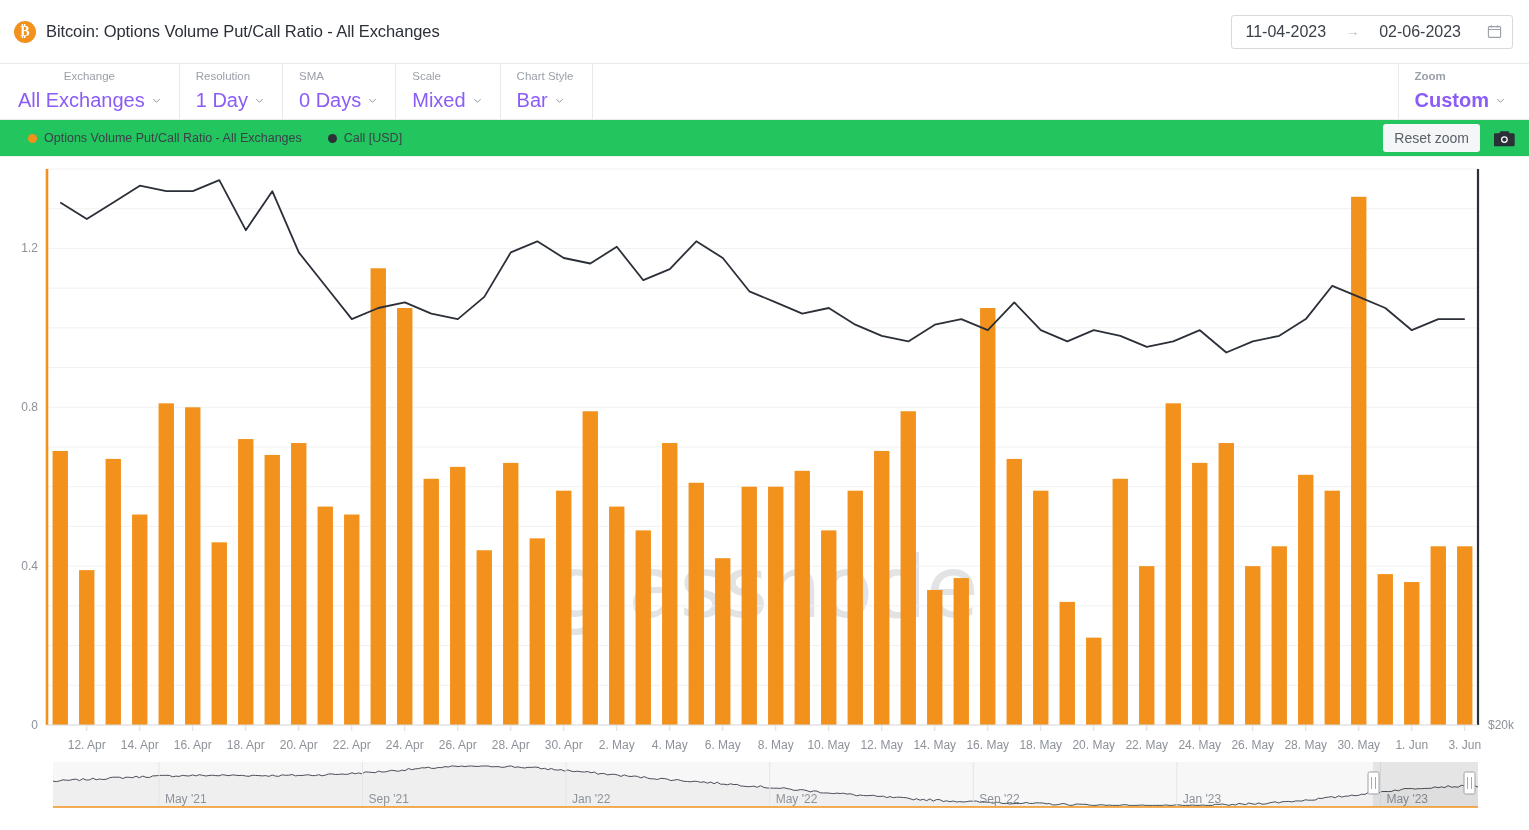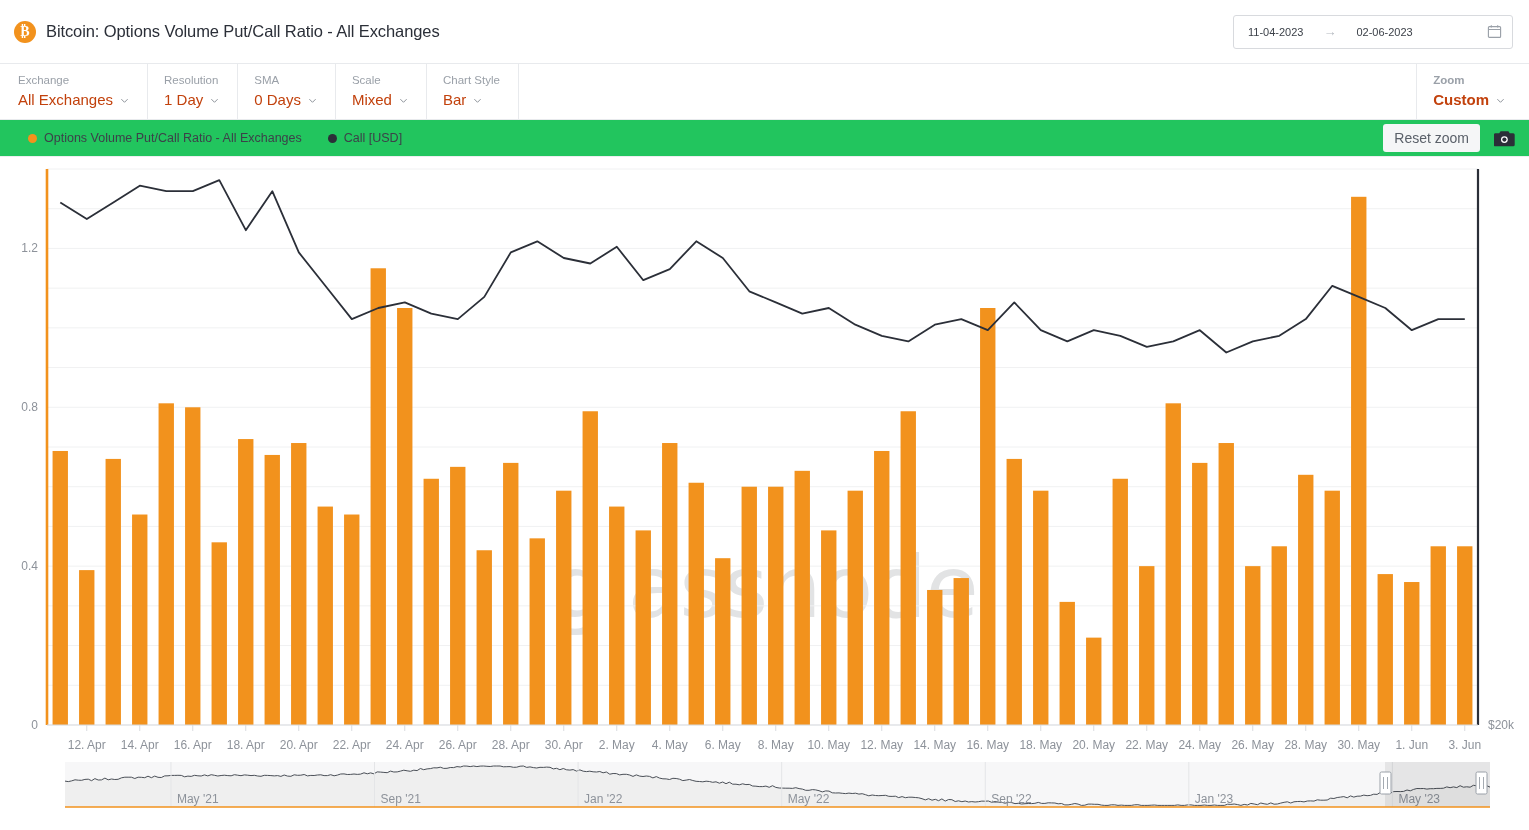--- a/index.html
+++ b/index.html
@@ -36,44 +36,44 @@
     font-size: 16.5px; font-weight: 400; color: #2b2f38;
     letter-spacing: -0.1px; white-space: nowrap;
   }
   .spacer { flex: 1 1 auto; }
   .daterange {
     display: flex; align-items: center;
     border: 1px solid #d8dade; border-radius: 3px;
     height: 34px; padding: 0 10px 0 14px; gap: 12px;
     background: #fff; min-width: 280px;
   }
-  .daterange .dval { font-size: 11px; color: #3c4149; }
+  .daterange .dval { font-size: 16px; color: #3c4149; }
   .daterange .arrow { color: #b5b9c0; font-size: 13px; padding: 0 8px; }
   .cal-icon { margin-left: auto; padding-left: 14px; display:flex; align-items:center; }
 
   
   .toolbar {
     height: 56px; flex: 0 0 56px;
     display: flex; align-items: stretch;
     border-bottom: 1px solid #e8eaed;
     background: #fff;
   }
   .tool {
     display: flex; flex-direction: column; justify-content: center;
     padding: 0 18px 0 16px;
     border-right: 1px solid #e8eaed;
     min-width: 78px;
   }
   .tool .lbl { font-size: 11.5px; color: #9aa0a8; line-height: 1.5; }
   .tool .val {
-    font-size: 15px; color: #c2410c;
+    font-size: 20px; color: #8b5cf6;
     display: flex; align-items: center; gap: 7px; line-height: 1.45;
     white-space: nowrap;
   }
-  .tool.first { padding-left: 18px; }
+  .tool.first { padding-left: 18px; text-align: center; }
   .tool-fill { flex: 1 1 auto; border-right: 1px solid #e8eaed; }
   .tool.zoom-tool { border-right: none; padding-right: 24px; min-width: 96px; font-weight: bold; }
   .caret { width: 9px; height: 9px; display:inline-block; }
 
   
   .legendrow {
     height: 37px; flex: 0 0 37px;
     display: flex; align-items: center;
     padding: 0 14px 0 28px;
     border-bottom: 1px solid #eceef0;
@@ -99,21 +99,21 @@
     position: absolute; left: 0; right: 0; top: 380px;
     text-align: center; font-size: 86px; color: #e2e3e4;
     font-weight: 400; letter-spacing: -1px;
     pointer-events: none; user-select: none;
     font-family: "DejaVu Sans", sans-serif;
   }
   .axis-label { font-size: 12px; fill: #8d929a; font-family: "Liberation Sans", sans-serif; }
   .xtick-label { font-size: 12px; fill: #8d929a; font-family: "Liberation Sans", sans-serif; }
 
   
-  .navigator { position: absolute; left: 12px; right: 0; bottom: 0; height: 78px; }
+  .navigator { position: absolute; left: 0; right: 0; bottom: 0; height: 78px; }
 </style>
 </head>
 <body>
 
 <div class="app">
 
   <div class="header">
     <div class="title-wrap">
       <div class="btc-icon">₿</div>
       <div class="chart-title">Bitcoin: Options Volume Put/Call Ratio - All Exchanges</div>

